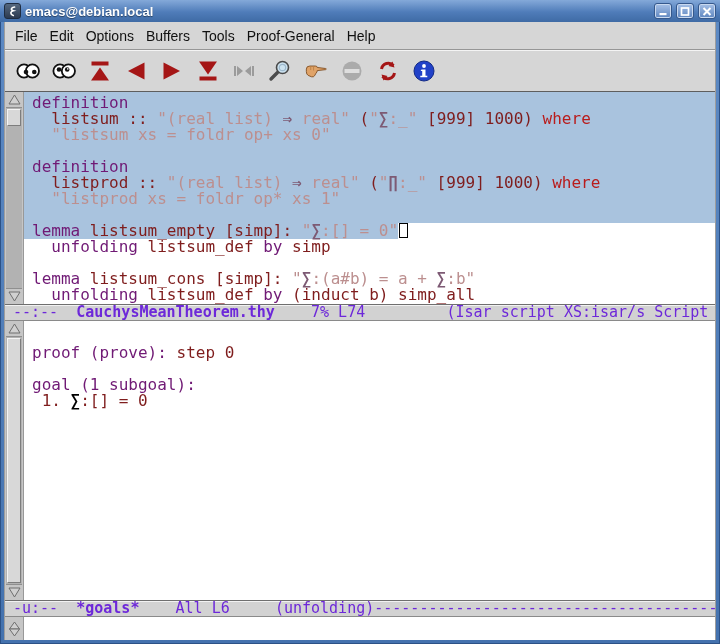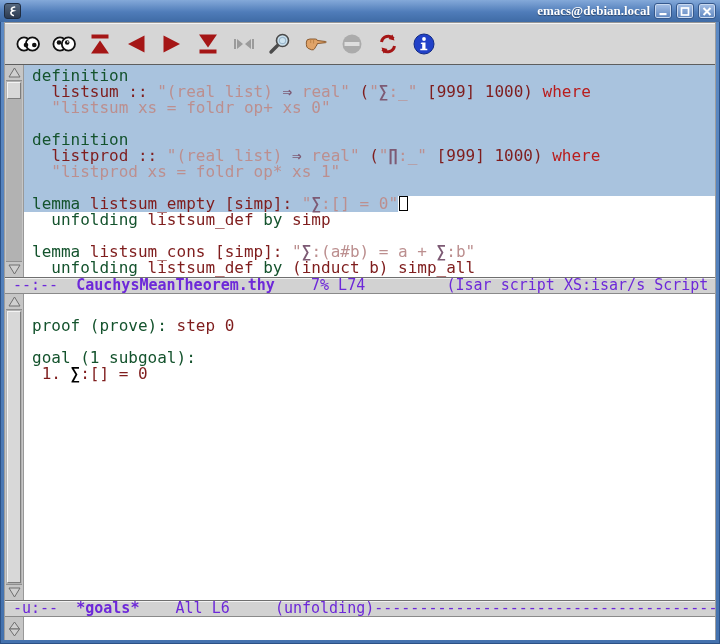--- a/index.html
+++ b/index.html
@@ -2,21 +2,21 @@
 <html><head>
 <meta charset="utf-8">
 <style>
   *{box-sizing:border-box;margin:0;padding:0}
   html,body{width:720px;height:644px;overflow:hidden}
   body{font-family:"DejaVu Sans Mono",monospace;background:#4a78b6}
 
   
   .frame{position:relative;width:720px;height:644px;background:linear-gradient(#5d8ac4,#4472ae);box-shadow:inset 0 0 0 1px #2c5186}
   .titlebar{position:absolute;left:0;top:0;right:0;height:22px;display:flex;align-items:center;gap:4px;padding:0 4px;background:linear-gradient(#84a9d9,#4f7cb9 55%,#3f6ba5)}
-  .title-text{flex:1;text-align:right;color:#fff;font-family:Liberation Serif, serif;font-size:13px;font-weight:bold;text-shadow:0 1px 1px rgba(0,0,0,.45);white-space:nowrap;overflow:hidden}
+  .title-text{flex:1;text-align:left;color:#fff;font-family:Liberation Sans, sans-serif;font-size:13px;font-weight:bold;text-shadow:0 1px 1px rgba(0,0,0,.45);white-space:nowrap;overflow:hidden}
   .app-icon{width:17px;height:16px;border-radius:3px;background:linear-gradient(#55687f,#2c3a50);border:1px solid #1f2c40;display:flex;align-items:center;justify-content:center}
   .win-btn{width:18px;height:16px;border-radius:3px;background:linear-gradient(#a6c0e6,#5e86c0);border:1px solid #35588c;box-shadow:inset 0 0 0 1px #c9d9ef;display:flex;align-items:center;justify-content:center}
 
   
   .client{position:absolute;left:4px;right:4px;top:22px;bottom:4px;background:#d6d6d6;display:flex;flex-direction:column;border-left:1px solid #9d9d9d;border-right:1px solid #9d9d9d}
   .menubar{height:27px;display:flex;align-items:center;padding:0 4px;font-family:"Liberation Sans",sans-serif;font-size:14px;color:#111}
   .menu-item{padding:4px 6px;white-space:nowrap}
   .menusep{height:2px;border-top:1px solid #969696;border-bottom:1px solid #f4f4f4}
   .toolbar{height:40px;display:flex;align-items:center;gap:11px;padding:0 10px}
   .tool-btn{width:25px;height:25px;display:flex;align-items:center;justify-content:center;background:transparent;border:none}
@@ -37,21 +37,21 @@
   .thumb-full{top:1px;bottom:1px}
 
   
   .buf{flex:1;overflow:hidden;background:#fff;font-size:16px;line-height:16px;white-space:pre;color:#141414}
   .goals-buf{padding-top:24px}
   .cline{height:16px;line-height:16px;white-space:pre;padding-left:8px}
   .script-buf .cline:first-child{height:19px;padding-top:3px}
   .locked-full{background:#a9c3de}
   .locked-partial{padding-left:0}
   .locked-partial .seg-host{display:inline-block;padding-left:8px;background:#a9c3de}
-  .f-kw{color:#14532d}
+  .f-kw{color:#701a75}
   .f-str{color:#bc8f8f}
   .f-grn{color:#b91c1c}
   .f-blk{color:#7f1d1d}
   .f-sym{color:#7d5a74;font-weight:bold}
   .f-symk{color:#000;font-weight:bold}
   .cursor-box{display:inline-block;width:9px;height:15px;border:1px solid #000;background:#fff;vertical-align:-2px;margin-left:1px}
 
   
   .modeline{height:17px;flex:none;background:#d2d2d2;border-top:1px solid #6f6f6f;box-shadow:inset 0 1px 0 #f2f2f2,inset 0 -1px 0 #8a8a8a;font-size:15px;line-height:15px;white-space:pre;overflow:hidden;padding-left:8px;color:#6d28d9}
   .modeline .b{font-weight:bold}
@@ -85,20 +85,29 @@
     </span>
     <span class="win-btn">
       <svg width="12" height="11" viewBox="0 0 12 11">
           <path d="M2.5 2 L9.5 9 M9.5 2 L2.5 9" stroke="#fff" stroke-width="2"></path>
         </svg>
     </span>
   </div>
 
   <div class="client">
 
+    <div class="menubar">
+      <span class="menu-item">File</span>
+      <span class="menu-item">Edit</span>
+      <span class="menu-item">Options</span>
+      <span class="menu-item">Buffers</span>
+      <span class="menu-item">Tools</span>
+      <span class="menu-item">Proof-General</span>
+      <span class="menu-item">Help</span>
+    </div>
     <div class="menusep"></div>
 
     <div class="toolbar">
       <button class="tool-btn">
         <svg width="24" height="24" viewBox="0 0 24 24">
           <circle cx="8" cy="12" r="6.6" fill="#fff" stroke="#111" stroke-width="1.8"></circle>
           <circle cx="16.4" cy="12" r="6.6" fill="#fff" stroke="#111" stroke-width="1.8"></circle>
           <circle cx="10" cy="13" r="2.3" fill="#111"></circle>
             <circle cx="18.3" cy="13" r="2.3" fill="#111"></circle>
         </svg>

